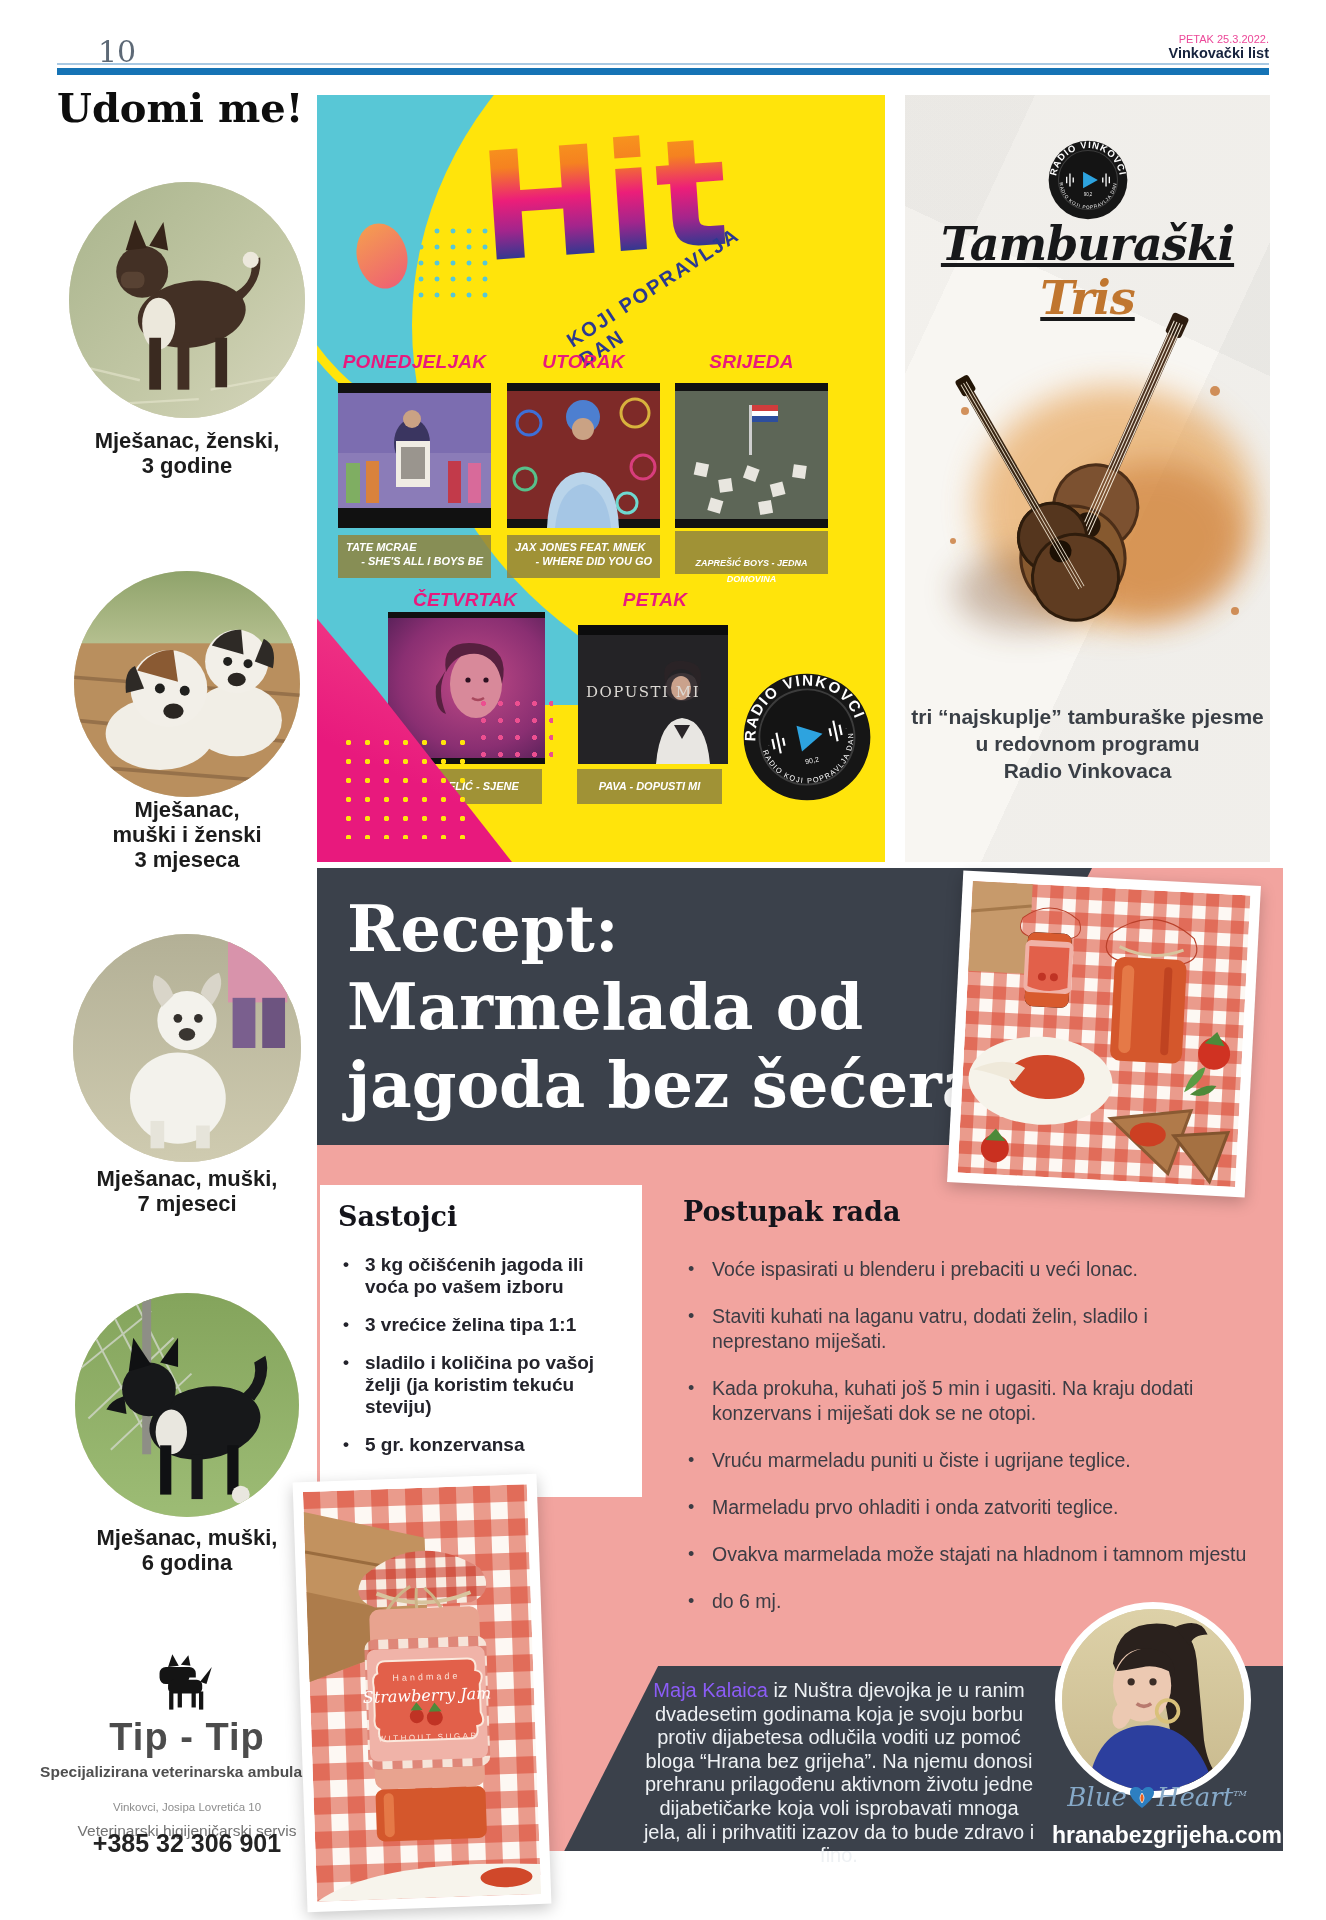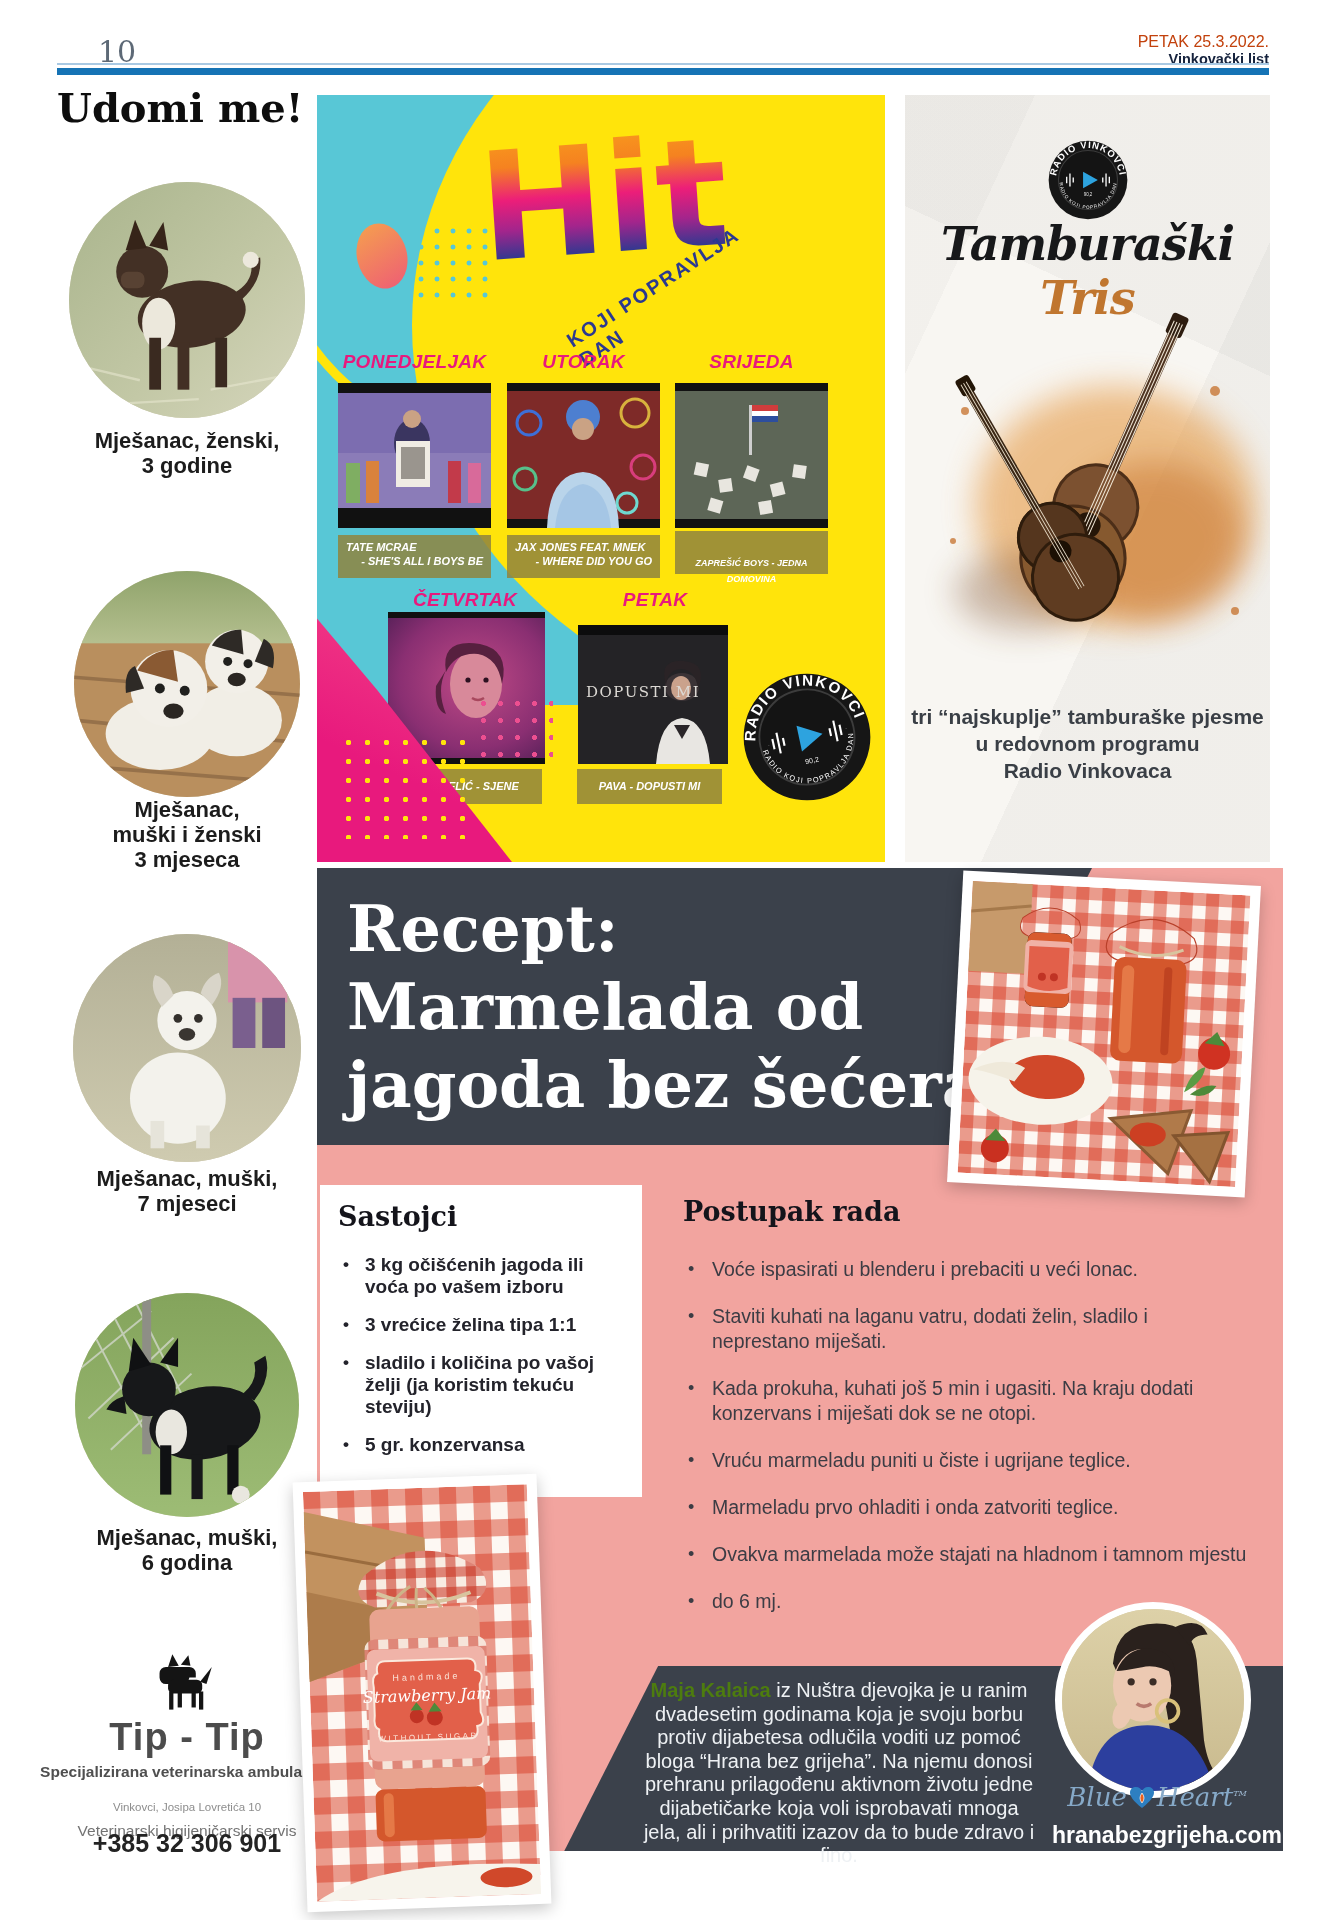--- a/index.html
+++ b/index.html
@@ -62,21 +62,21 @@
   ul.steps li::before{content:"•";position:absolute;left:5px;top:0;font-size:18px;color:#3c3c44;}
 
   .photo{position:absolute;background:#ffffff;padding:10px;box-shadow:0 5px 16px rgba(0,0,0,.22);}
   .photo svg{display:block;}
 
   
   .maja-block{left:520px;top:1666px;width:763px;height:185px;background:#3b414b;
      clip-path:polygon(18.1% 0,100% 0,100% 100%,5.8% 100%);}
   .maja-text{left:640px;top:1679px;width:398px;text-align:center;color:#eef1f4;
              font-size:20px;line-height:23.6px;}
-  .maja-text b{font-weight:700;color:#4d7c0f;}
+  .maja-text b{font-weight:400;color:#8b5cf6;}
   .avatar{left:1055px;top:1602px;width:196px;height:196px;border-radius:50%;
           border:7px solid #ffffff;overflow:hidden;box-sizing:border-box;background:#d9cda6;}
   .avatar svg{display:block;width:100%;height:100%;}
   .bh-logo{left:1052px;top:1782px;width:210px;text-align:center;color:#86a9c8;
            font-family:"DejaVu Serif",serif;font-style:italic;font-size:26px;}
   .site{left:1052px;top:1822px;width:210px;text-align:center;color:#ffffff;
         font-weight:700;font-size:23px;}
 
   
   .tt-name{left:62px;top:1716px;width:250px;text-align:center;font-weight:700;
@@ -86,21 +86,21 @@
   .tt-l3{left:32px;top:1801px;width:310px;text-align:center;font-size:11.5px;color:#8d8d8d;}
   .tt-phone{left:62px;top:1829px;width:250px;text-align:center;font-weight:700;font-size:25px;color:#232323;}
 </style>
 </head>
 <body>
 
 <div class="page">
 
   <div class="a serif" style="left:57px;top:34px;font-size:30px;color:#5d6976;margin-left:41px;">10</div>
   <div class="a" style="left:960px;top:33px;width:309px;text-align:right;">
-    <div style="font-size:16px;color:#c2410c;">PETAK 25.3.2022.</div>
+    <div style="font-size:11px;color:#ec4899;">PETAK 25.3.2022.</div>
     <div style="font-size:14.5px;font-weight:700;color:#15223d;">Vinkovački list</div>
   </div>
   <div class="a rule-thin" style="left:57px;top:63px;width:1212px;"></div>
   <div class="a rule-thick" style="left:57px;top:68px;width:1212px;"></div>
 
   <div class="a serif" style="left:57px;top:84px;font-size:40px;font-weight:700;color:#0d0d0d;">Udomi me!</div>
 
   <div class="pet-photo" style="left:69px;top:182px;width:236px;height:236px;">
     <svg viewBox="0 0 100 100">
       <defs>
@@ -421,21 +421,21 @@
             <line x1="28" y1="42" x2="28" y2="58"></line>
             <line x1="32" y1="47" x2="32" y2="53"></line>
           <line x1="68" y1="47" x2="68" y2="53"></line>
             <line x1="72" y1="42" x2="72" y2="58"></line>
             <line x1="76" y1="46" x2="76" y2="54"></line>
         </g>
         <polygon points="44,40 62,50 44,60" fill="#2da3df"></polygon>
         <text x="50" y="70" font-size="5.4" fill="#e8e8e8" text-anchor="middle">90,2</text>
       </svg>
     </div>
-    <div class="a tb-title" style="left:0;top:122px;">
+    <div class="a tb-title" style="left:0;top:122px;text-decoration:underline;">
       <span>Tamburaški</span>
       <span style="color:#c0762f;">Tris</span>
     </div>
     <div class="a" style="left:0;top:196px;width:365px;height:400px;">
       <svg viewBox="0 0 365 400">
         <defs>
             <filter id="bl1" x="-40%" y="-40%" width="180%" height="180%">
               <feGaussianBlur stdDeviation="16"></feGaussianBlur>
             </filter>
           </defs>

